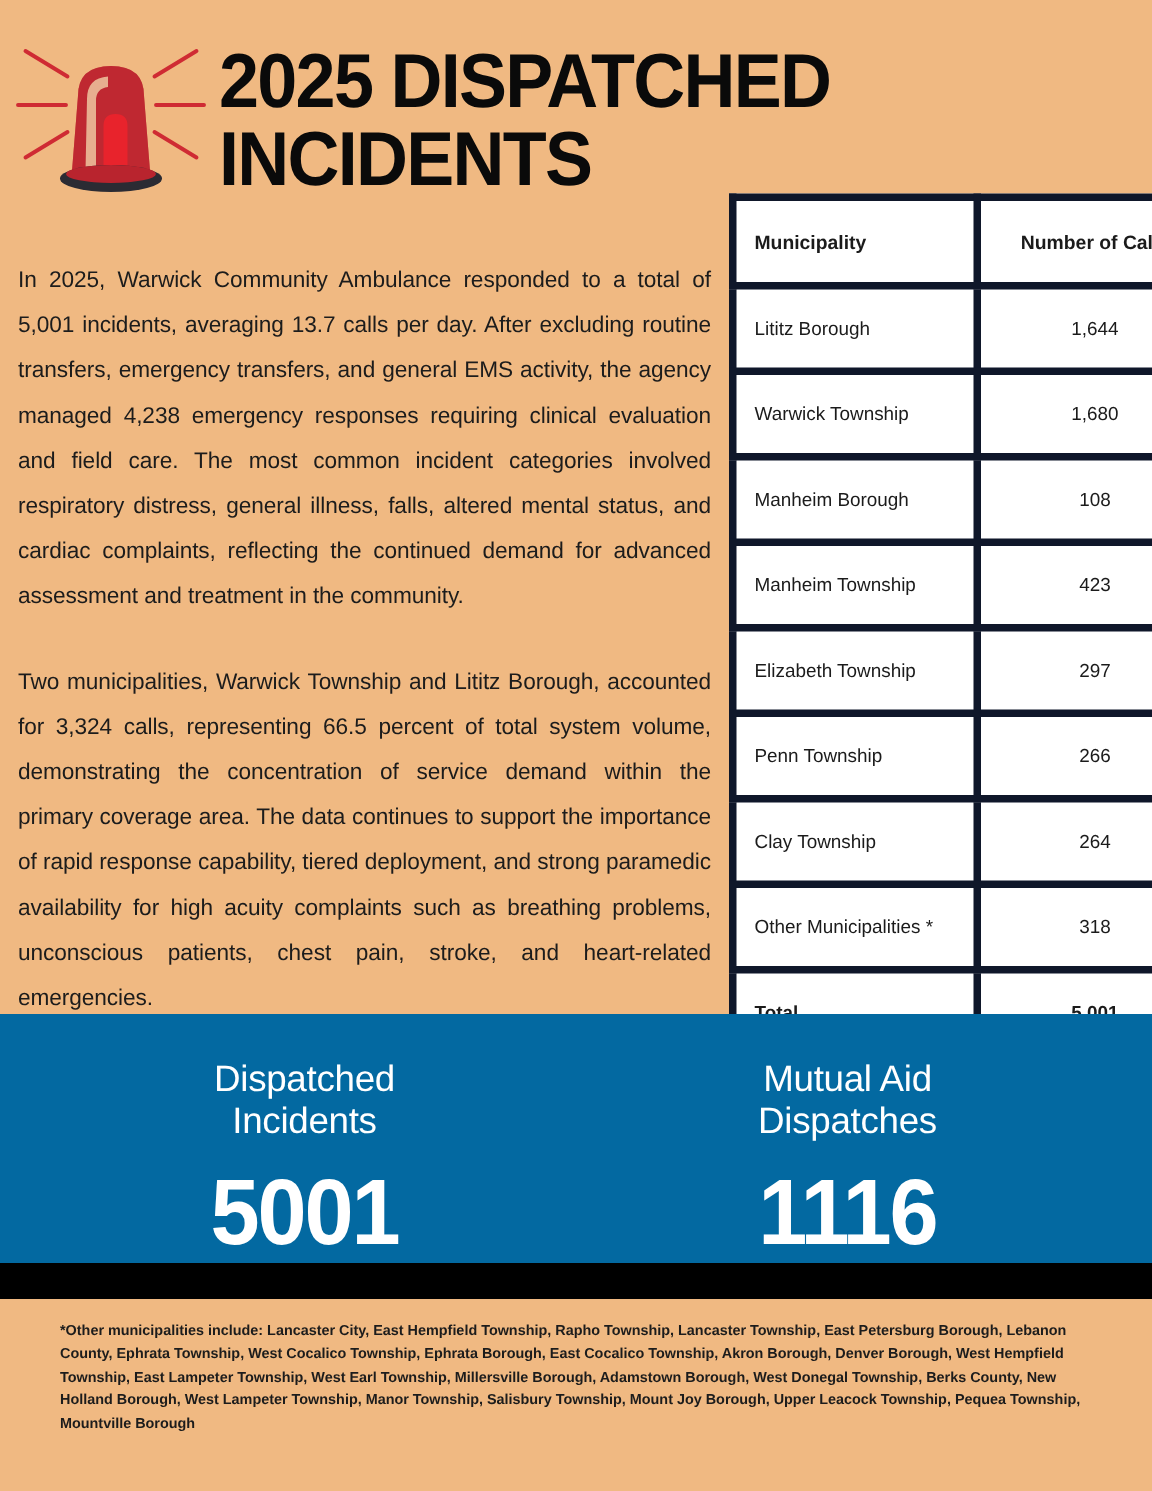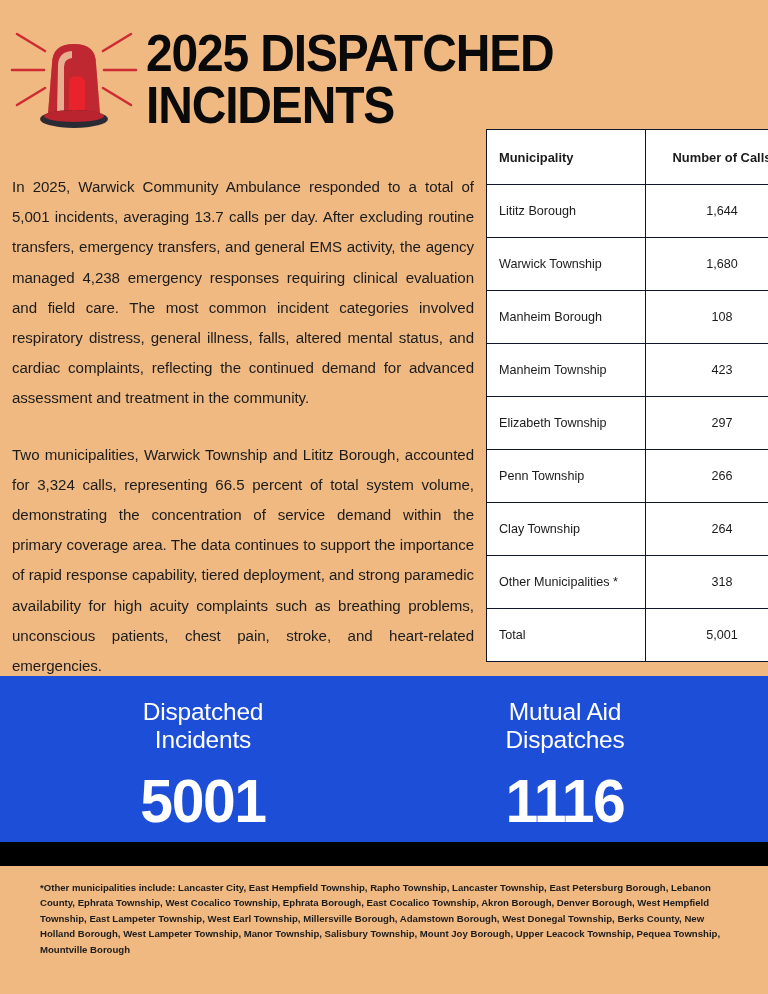--- a/index.html
+++ b/index.html
@@ -71,53 +71,53 @@
     width: 262px;
   }
   table.calls {
     width: 262px;
     border-collapse: collapse;
     background: #ffffff;
     table-layout: fixed;
   }
   table.calls th,
   table.calls td {
-    border: 1px solid #0f172a;
+    border: 5px solid #0f172a;
     padding: 0 12px;
     font-size: 12.6px;
     color: #1b1b1b;
     height: 52px;
     vertical-align: middle;
   }
   table.calls th {
     font-weight: bold;
     font-size: 12.9px;
     height: 54px;
   }
   table.calls .c-muni { width: 134px; text-align: left; line-height: 17px; }
   table.calls .c-num  { width: 128px; text-align: center; }
-  table.calls tr.total-row td { font-weight: normal; border-radius: 13px; }
+  table.calls tr.total-row td { font-weight: bold; border-radius: 13px; }
   .table-source {
     margin-top: 20px;
     text-align: right;
     font-size: 10.3px;
     color: #2a2a2a;
     padding-right: 1px;
   }
 
   
   .stats-band {
     position: absolute;
     left: 0;
     top: 676px;
     width: 768px;
     height: 166px;
-    background: #1d4ed8;
+    background: #0369a1;
     display: flex;
-    align-items: center;
+    align-items: flex-end;
     justify-content: space-between;
     box-sizing: border-box;
     padding: 14px 22px 0 22px;
   }
   .stat {
     flex: 1;
     text-align: center;
     color: #ffffff;
   }
   .stat-label {

